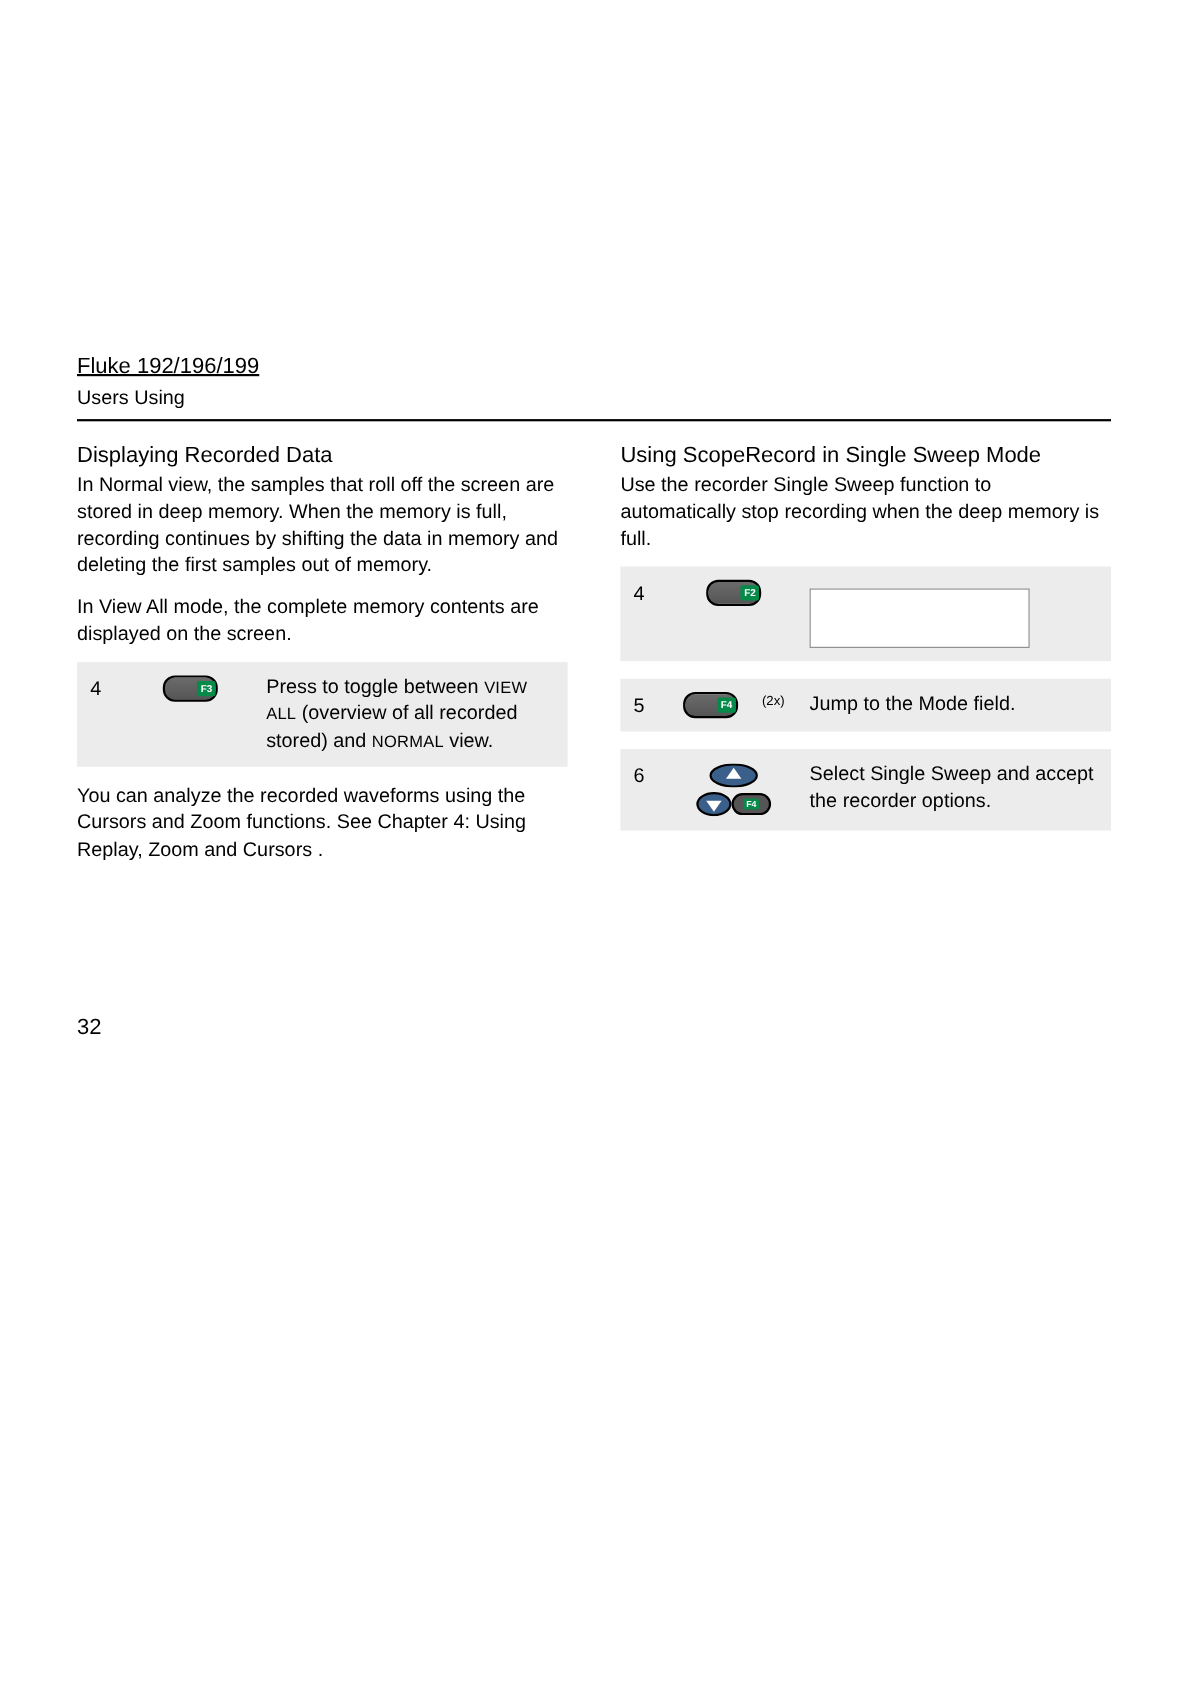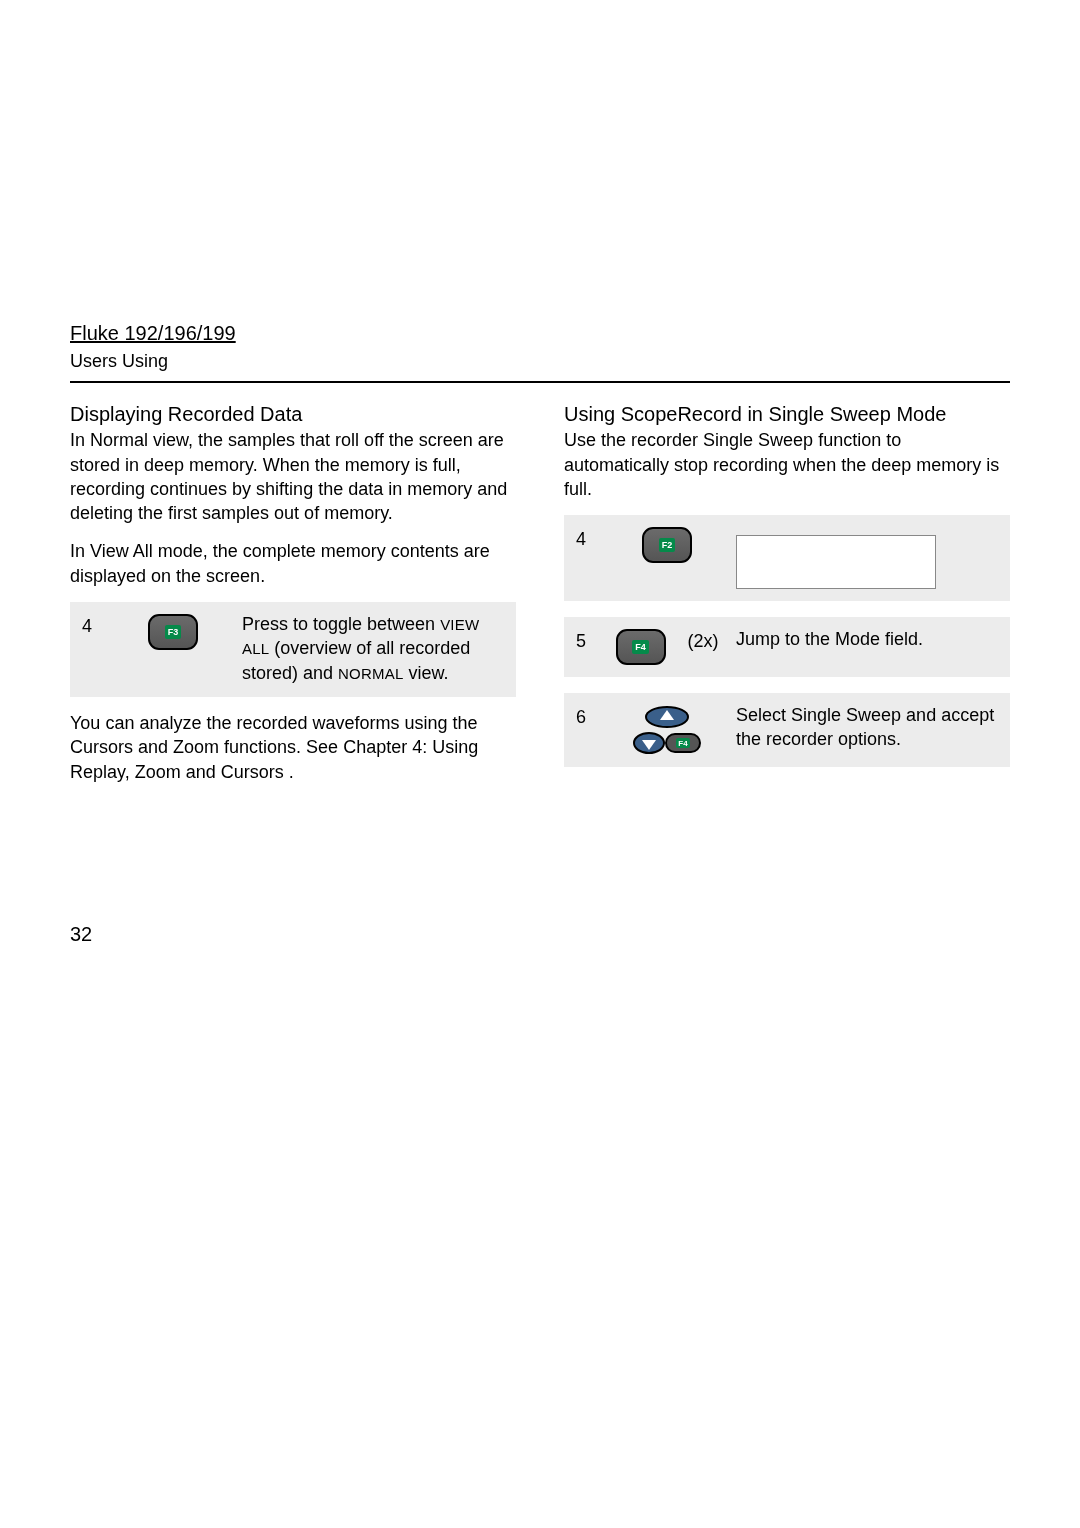--- a/index.html
+++ b/index.html
@@ -70,40 +70,40 @@
     gap: 2px;
     padding-top: 2px;
   }
   .step-desc {
     flex: 1 1 auto;
   }
 
   .fkey {
     display: inline-flex;
     align-items: center;
-    justify-content: center;
+    justify-content: flex-end;
     width: 50px;
-    height: 36px;
+    height: 24px;
     border: 2px solid #000;
     border-radius: 11px / 11px;
     font-size: 11px;
     font-weight: bold;
     color: #fff;
     background: linear-gradient(#6b6b6b,#555);
     position: relative;
   }
   .fkey span {
     display: inline-block;
     background: #058a4a;
     color: #fff;
     font-size: 9px;
     padding: 1px 3px;
     border-radius: 2px;
   }
-  .key-note { font-size: 18px; margin-left: 20px; }
+  .key-note { font-size: 12px; margin-left: 20px; }
 
   .icon-row svg { margin: 1px 0; }
   .right-steps .sep { height: 2px; background: #fff; }
 
   .page-num {
     position: absolute;
     left: 70px;
     bottom: 580px;
     font-size: 20px;
   }

